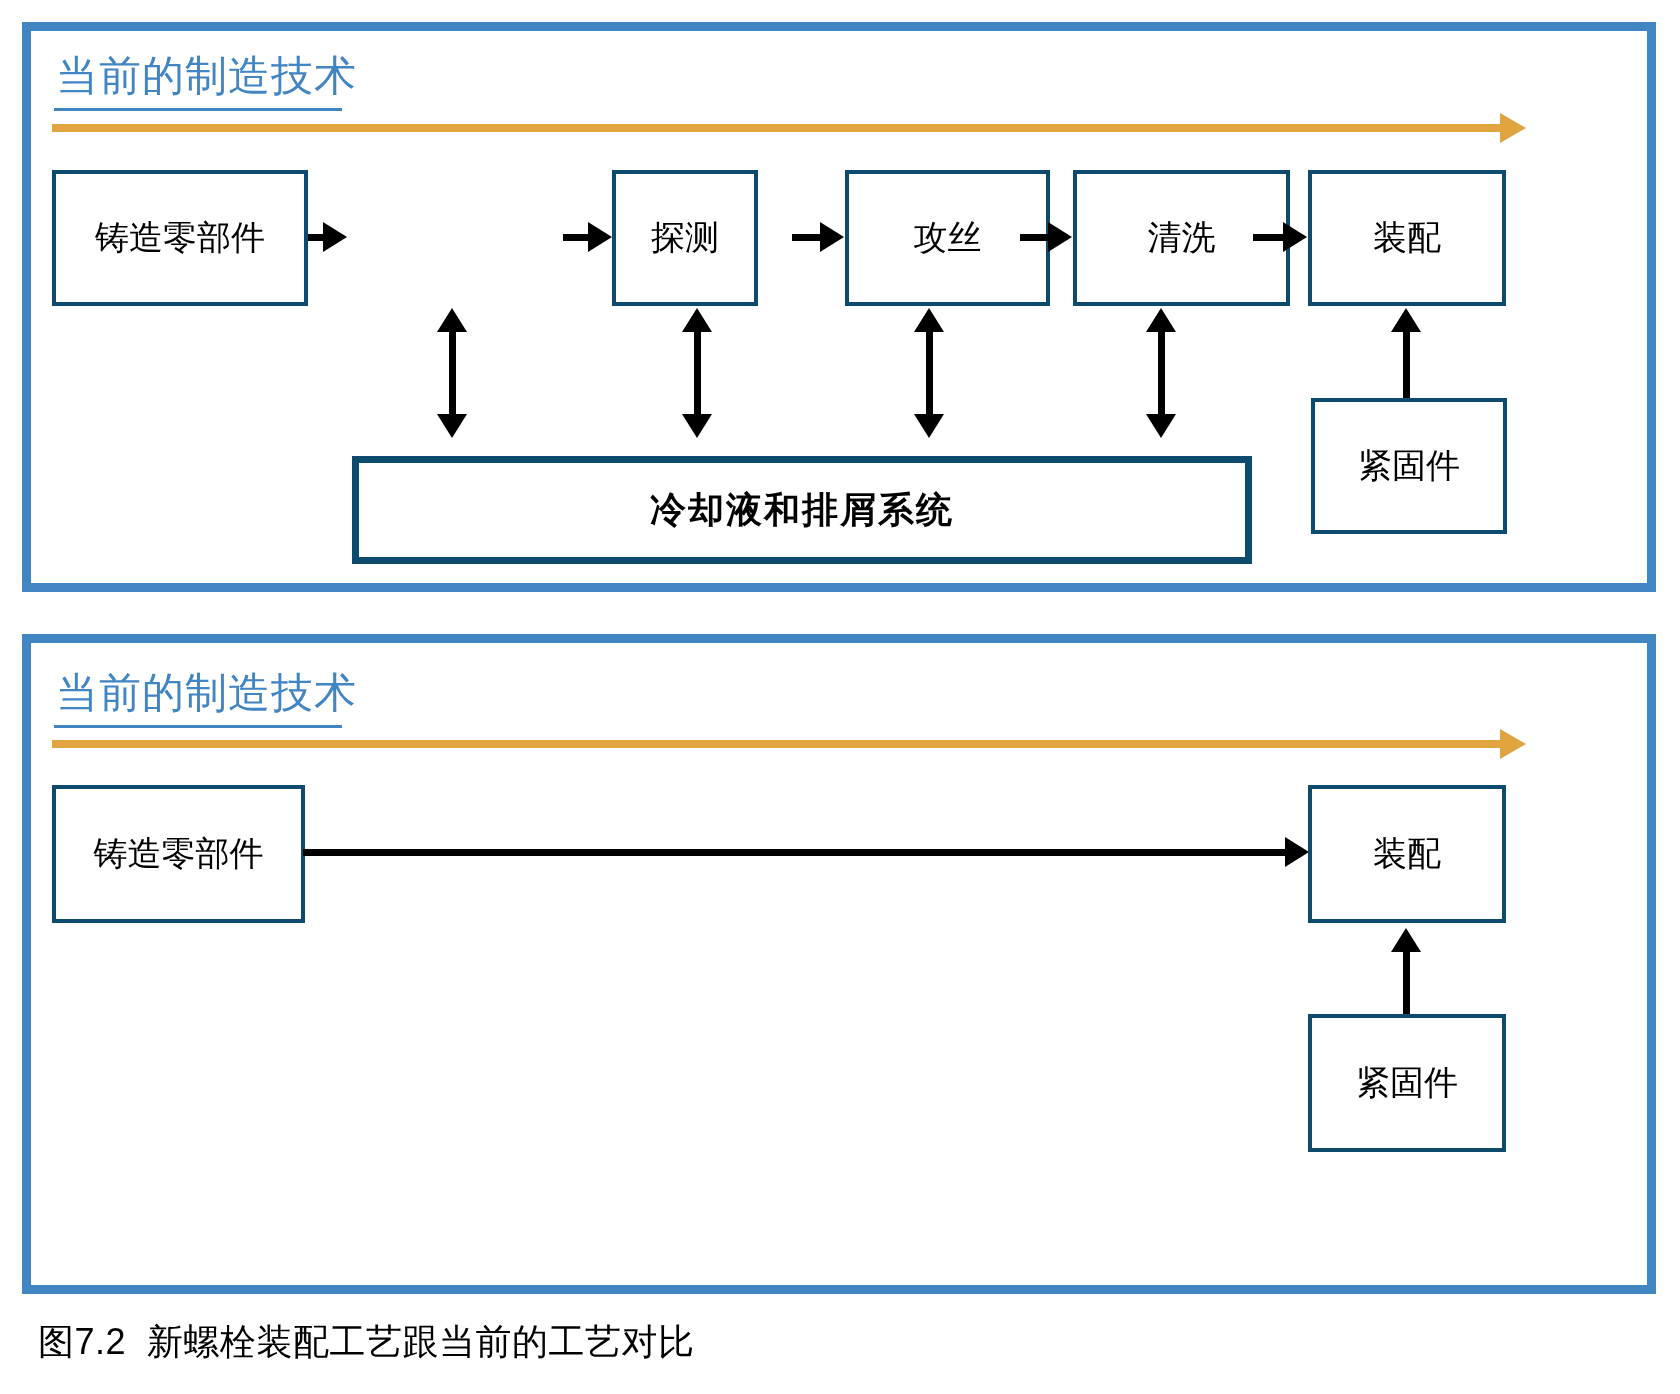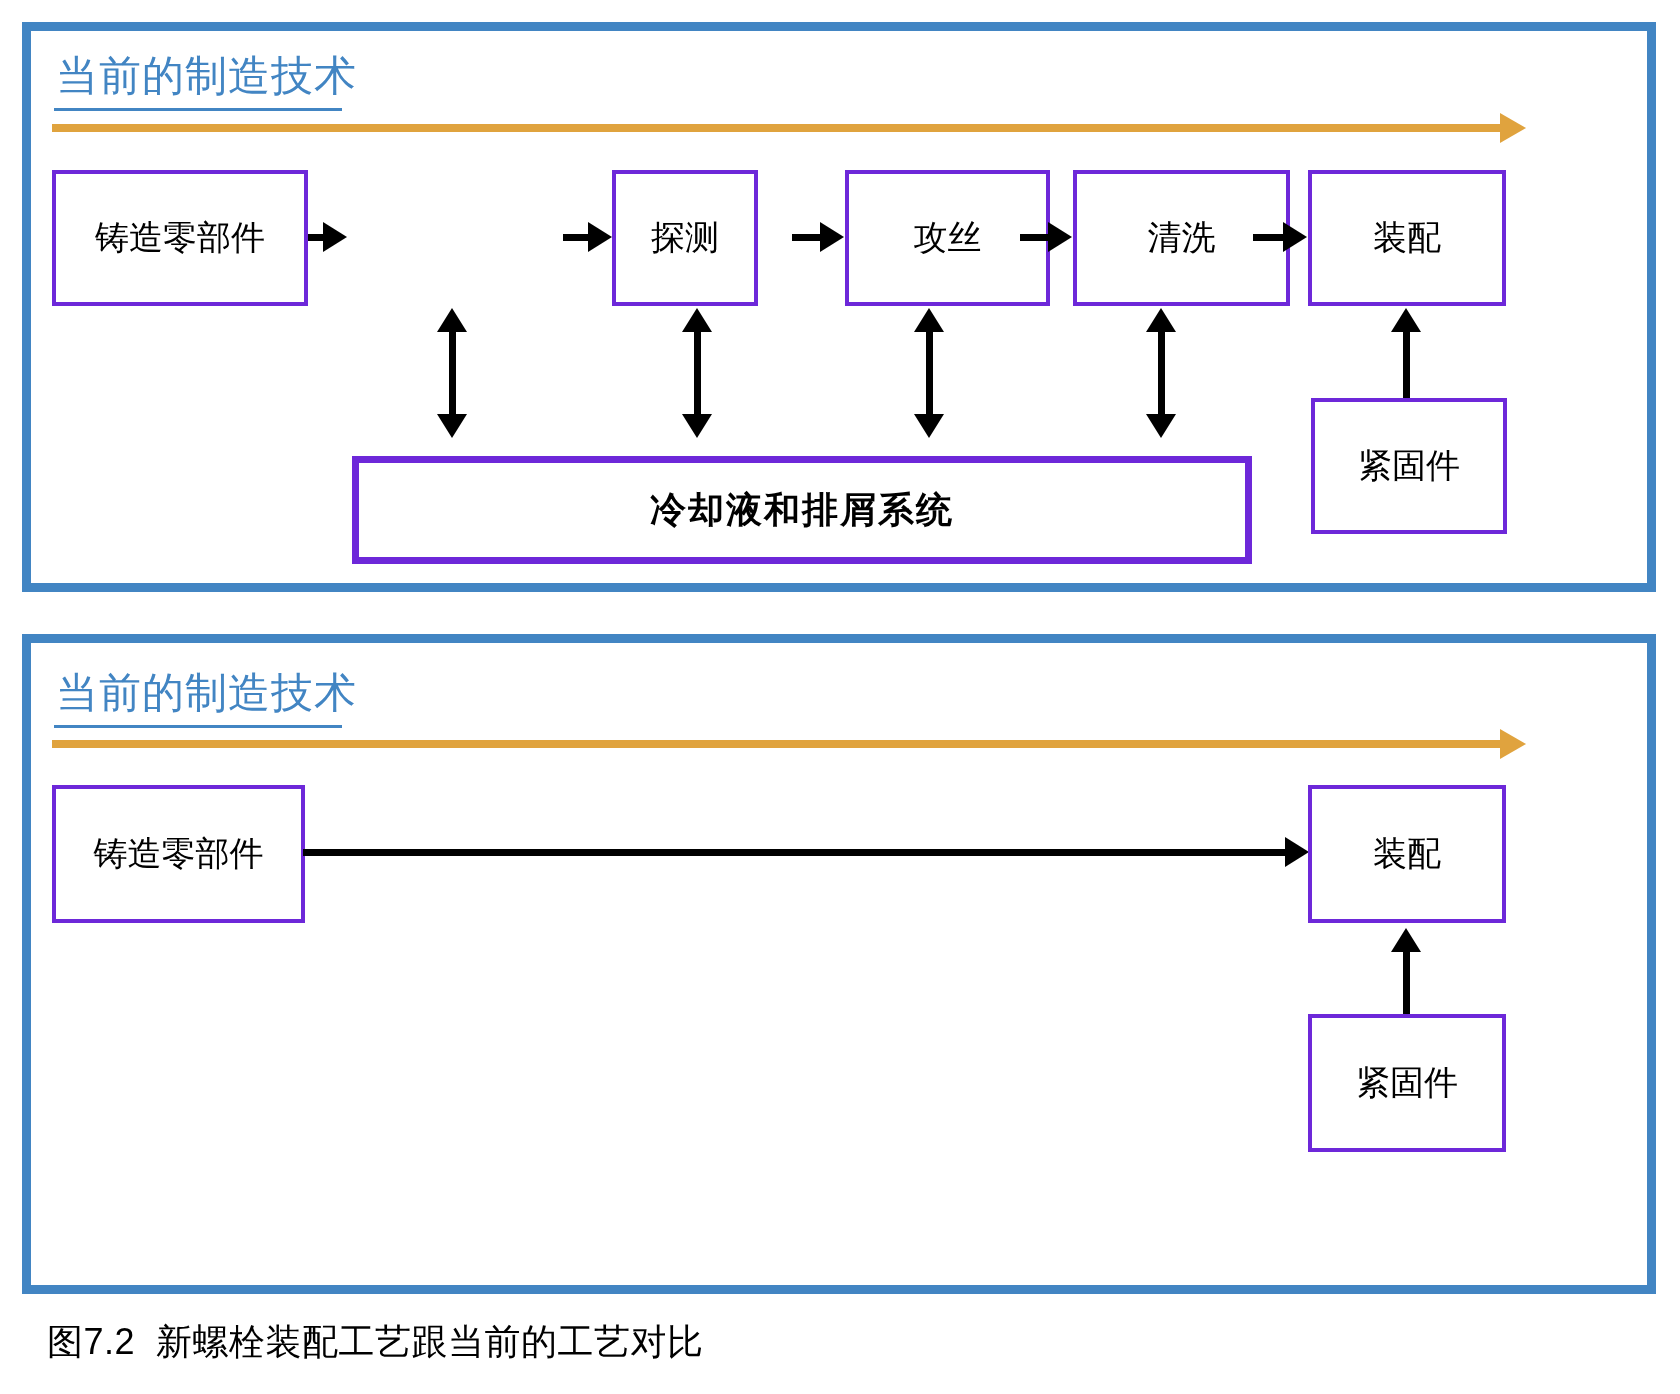--- a/index.html
+++ b/index.html
@@ -56,21 +56,21 @@
     width: 0; height: 0;
     border-top: 15px solid transparent;
     border-bottom: 15px solid transparent;
     border-left: 26px solid #e0a33e;
   }
 
   
   .pbox {
     position: absolute;
     box-sizing: border-box;
-    border: 4px solid #6d28d9;
+    border: 4px solid #0c4a6e;
     background: #ffffff;
     display: flex;
     align-items: center;
     justify-content: center;
     color: #000000;
     font-size: 34px;
     white-space: nowrap;
   }
   .pbox.thick { border-width: 7px; margin-top: 36px; }
   .pbox.bold  { font-weight: bold; font-size: 36px; letter-spacing: 2px; }
@@ -110,21 +110,20 @@
 
   
   .caption {
     position: absolute;
     left: 38px;
     top: 1318px;
     font-size: 36px;
     color: #000000;
     white-space: pre;
     letter-spacing: 0.5px;
-    margin-left: 9px;
   }
 </style>
 </head>
 <body>
 
 <div class="page">
 
   <div class="panel" id="panel-current"></div>
 
   <div class="panel-title" style="left:56px; top:55px;">当前的制造技术</div>

